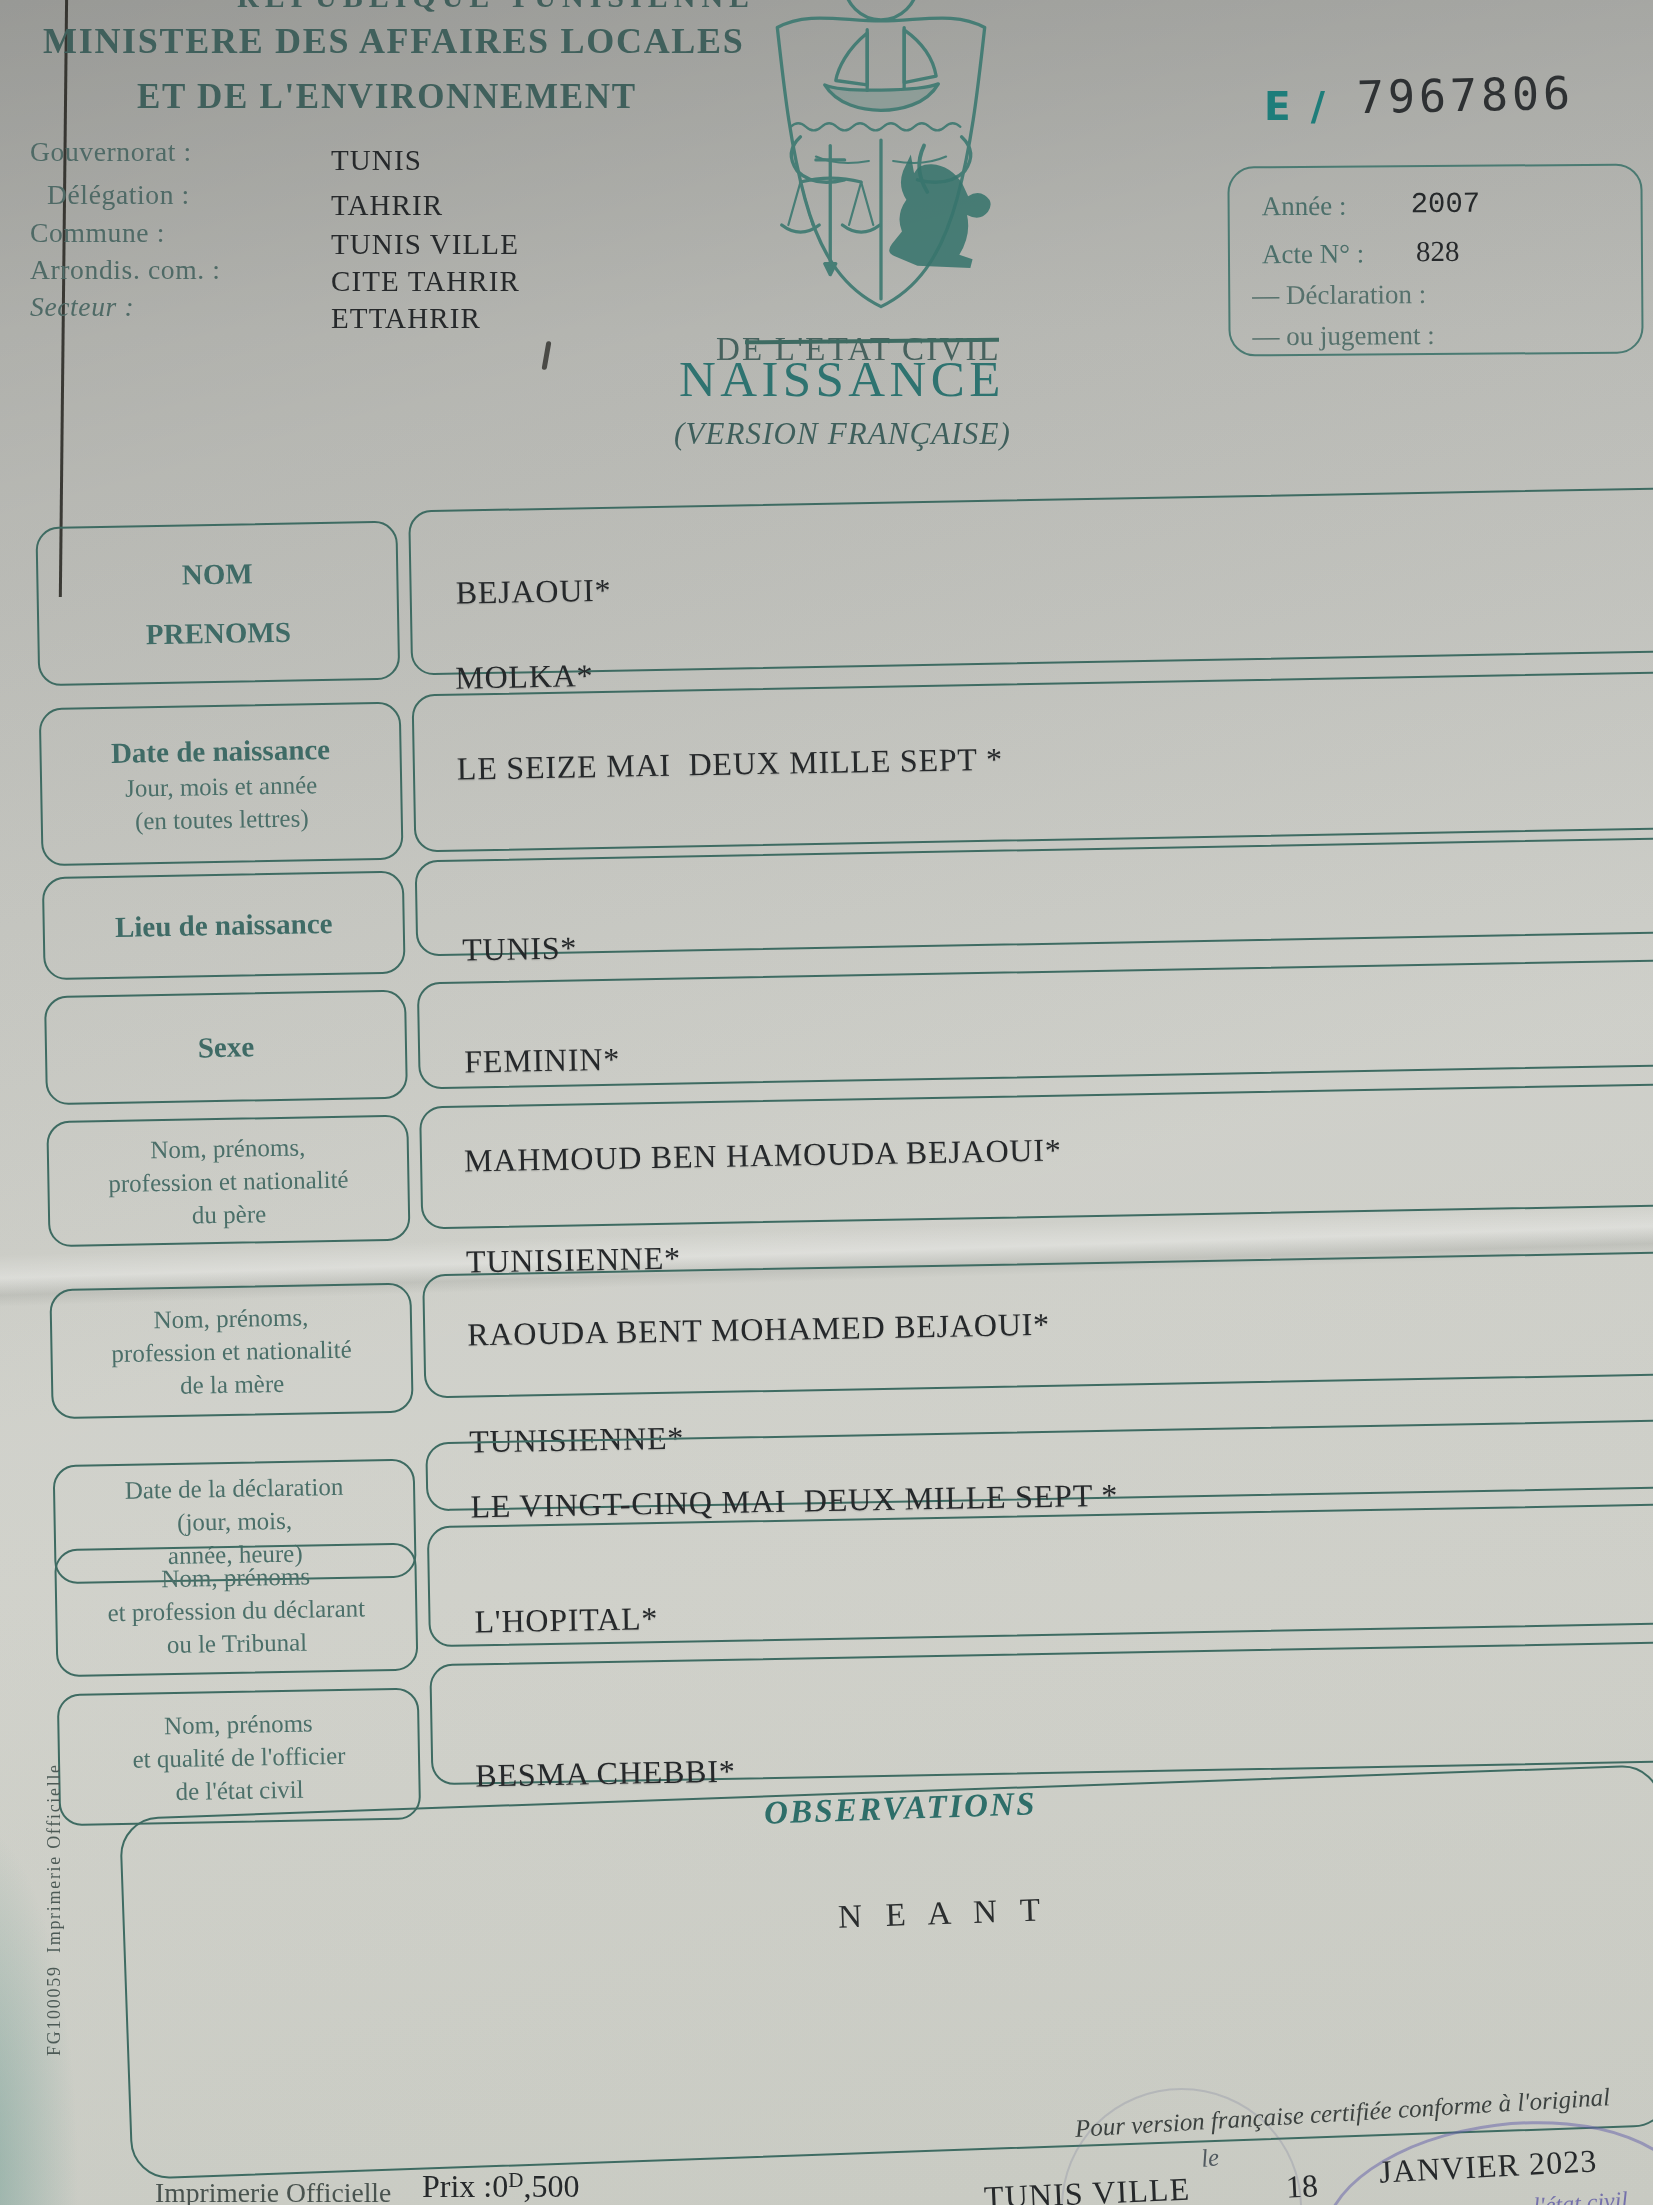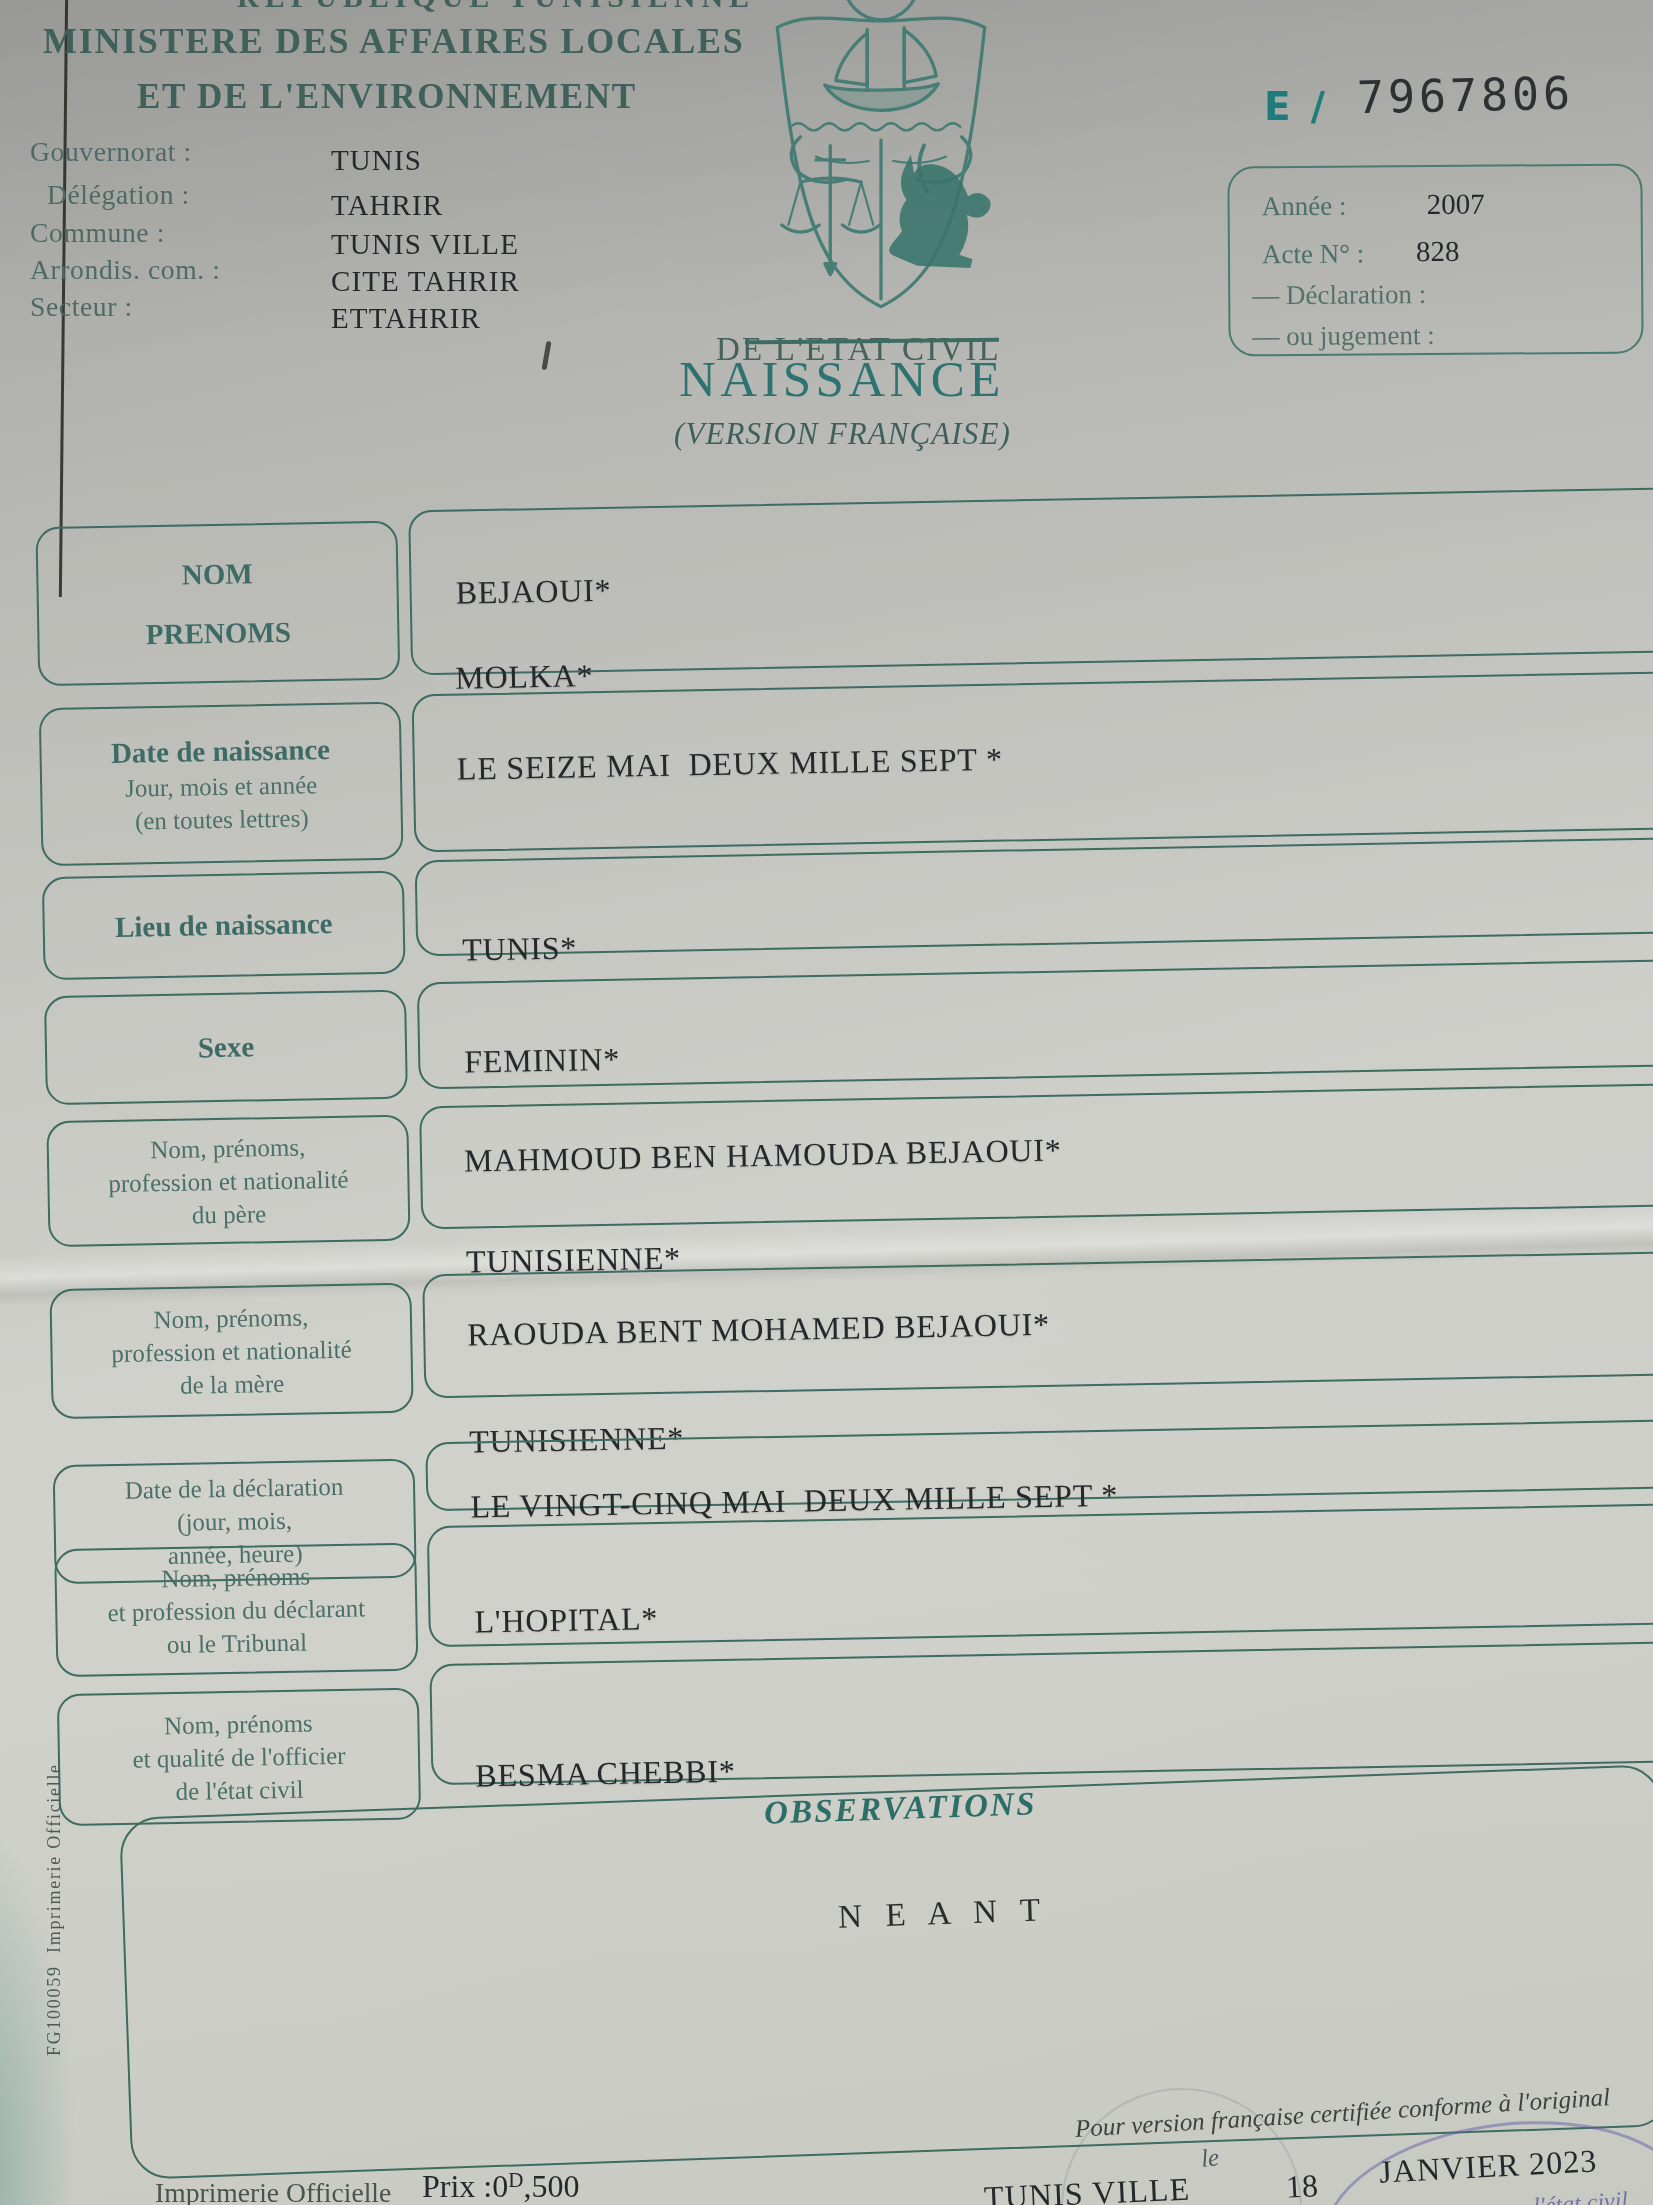--- a/index.html
+++ b/index.html
@@ -12,31 +12,31 @@
   .t{position:absolute;white-space:pre;}
   
   #rep{left:237px;top:-20px;font-weight:700;font-size:30px;color:#42605c;letter-spacing:6px;}
   #min1{left:43px;top:20px;font-weight:700;font-size:36px;color:#40605c;letter-spacing:1.7px;}
   #min2{left:137px;top:77px;font-weight:700;font-size:35px;color:#40605c;letter-spacing:1.7px;}
   #vline{left:62px;top:-6.6px;width:3.3px;height:604px;background:#24231f;opacity:.85;transform:rotate(0.6deg);}
   #mark{left:544px;top:341px;width:5px;height:29px;background:#4a4a46;border-radius:3.3px;transform:rotate(10deg);}
   
   .al{left:30px;font-size:27.6px;color:#4f6a66;letter-spacing:0.6px;}
   .av{left:331px;font-size:29px;color:#26292b;letter-spacing:1.1px;}
-  #al0{top:136px;} #al1{top:179px;margin-left:17px;} #al2{top:217px;} #al3{top:254px;} #al4{top:291px;}
+  #al0{top:136px;} #al1{top:179px;margin-left:17px;} #al2{top:217px;} #al3{top:254px;} #al4{top:291px;font-style:italic;}
   #av0{top:144px;} #av1{top:189px;} #av2{top:228px;} #av3{top:265px;} #av4{top:302px;}
   
   #serialP{left:1264px;top:84px;font-family:"DejaVu Sans",sans-serif;font-weight:700;font-size:39px;color:#1e7d7a;letter-spacing:3.3px;}
   #serialN{left:1357px;top:69px;font-family:"DejaVu Sans Mono",monospace;font-size:45px;color:#2e3133;letter-spacing:3.9px;transform:rotate(-1.2deg);}
   
   #actebox{left:1228px;top:165px;width:411px;height:186px;border:2.8px solid #4a7a72;border-radius:26.5px;transform:rotate(-0.4deg);}
   #actebox span{position:absolute;white-space:pre;}
   .abl{font-size:27px;color:#4c6f6a;}
   .abv{font-size:29px;color:#26292b;}
-  #annL{left:32px;top:23px;} #annV{left:197px;top:21px;}
+  #annL{left:32px;top:23px;} #annV{left:181px;top:21px;font-family:Liberation Mono, monospace;}
   #actL{left:32px;top:71px;} #actV{left:186px;top:68px;}
   #decL{left:22px;top:112px;color:#56716c;}
   #jugL{left:22px;top:153px;color:#56716c;}
   
   #t1{left:562px;top:229px;font-weight:700;font-size:41px;color:#2e6f6b;letter-spacing:1.7px;}
   #t2{left:716px;top:288px;font-size:33px;color:#47625e;letter-spacing:2.2px;margin-top:43px;}
   #trule{left:745px;top:339px;width:254px;height:3.9px;background:#3e6b62;transform:rotate(-0.6deg);}
   #t3{left:679px;top:350px;font-weight:400;font-size:51px;color:#2e7370;letter-spacing:4.4px;}
   #t4{left:674px;top:416px;font-style:italic;font-size:31px;color:#3f5f5c;letter-spacing:1.1px;}
   

